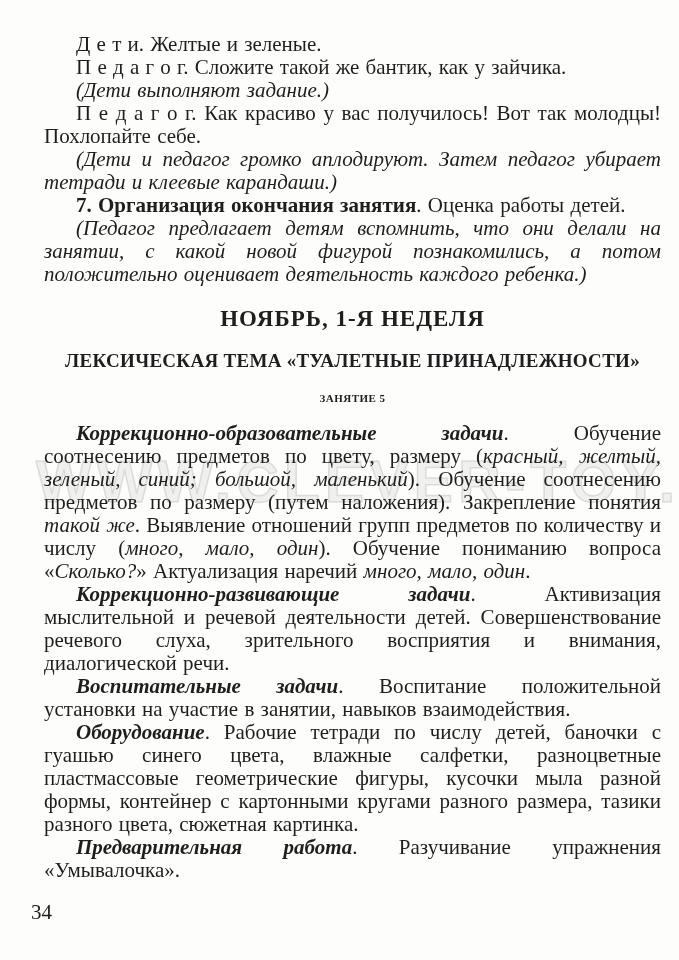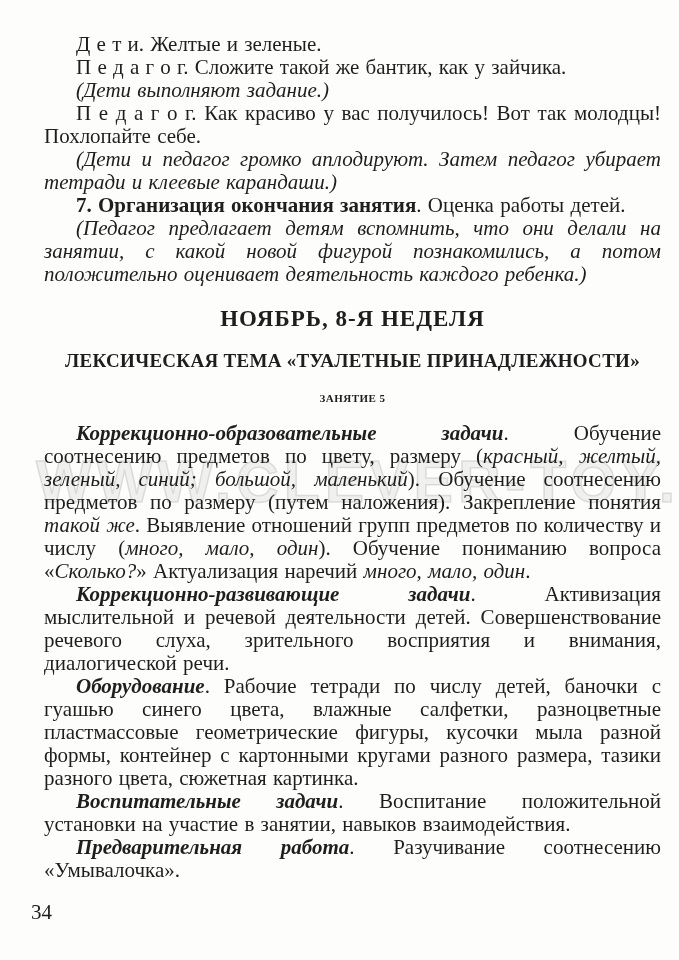--- a/index.html
+++ b/index.html
@@ -67,24 +67,24 @@
   <div class="watermark">WWW.CLEVER-TOY.RU</div>
 
   <section class="content">
       <p class="para"><span class="seg-n">Д е т и. Желтые и зеленые.</span></p>
       <p class="para"><span class="seg-n">П е д а г о г. Сложите такой же бантик, как у зайчика.</span></p>
       <p class="para"><span class="seg-i">(Дети выполняют задание.)</span></p>
       <p class="para"><span class="seg-n">П е д а г о г. Как красиво у вас получилось! Вот так молодцы! Похлопайте себе.</span></p>
       <p class="para"><span class="seg-i">(Дети и педагог громко аплодируют. Затем педагог убирает тетради и клеевые карандаши.)</span></p>
       <p class="para"><span class="seg-b">7. Организация окончания занятия</span><span class="seg-n">. Оценка работы детей.</span></p>
       <p class="para"><span class="seg-i">(Педагог предлагает детям вспомнить, что они делали на занятии, с какой новой фигурой познакомились, а потом положительно оценивает деятельность каждого ребенка.)</span></p>
-      <div class="h1">НОЯБРЬ, 8-Я НЕДЕЛЯ</div>
+      <div class="h1">НОЯБРЬ, 1-Я НЕДЕЛЯ</div>
       <div class="h2">ЛЕКСИЧЕСКАЯ ТЕМА «ТУАЛЕТНЫЕ ПРИНАДЛЕЖНОСТИ»</div>
       <div class="h3">ЗАНЯТИЕ 5</div>
       <p class="para"><span class="seg-bi">Коррекционно-образовательные задачи</span><span class="seg-n">. Обучение соотнесению предметов по цвету, размеру (</span><span class="seg-i">красный, желтый, зеленый, синий; большой, маленький</span><span class="seg-n">). Обучение соотнесению предметов по размеру (путем наложения). Закрепление понятия </span><span class="seg-i">такой же</span><span class="seg-n">. Выявление отношений групп предметов по количеству и числу (</span><span class="seg-i">много, мало, один</span><span class="seg-n">). Обучение пониманию вопроса «</span><span class="seg-i">Сколько?</span><span class="seg-n">» Актуализация наречий </span><span class="seg-i">много, мало, один</span><span class="seg-n">.</span></p>
       <p class="para"><span class="seg-bi">Коррекционно-развивающие задачи</span><span class="seg-n">. Активизация мыслительной и речевой деятельности детей. Совершенствование речевого слуха, зрительного восприятия и внимания, диалогической речи.</span></p>
+      <p class="para"><span class="seg-bi">Воспитательные задачи</span><span class="seg-n">. Воспитание положительной установки на участие в занятии, навыков взаимодействия.</span></p>
       <p class="para"><span class="seg-bi">Оборудование</span><span class="seg-n">. Рабочие тетради по числу детей, баночки с гуашью синего цвета, влажные салфетки, разноцветные пластмассовые геометрические фигуры, кусочки мыла разной формы, контейнер с картонными кругами разного размера, тазики разного цвета, сюжетная картинка.</span></p>
-      <p class="para"><span class="seg-bi">Воспитательные задачи</span><span class="seg-n">. Воспитание положительной установки на участие в занятии, навыков взаимодействия.</span></p>
-      <p class="para"><span class="seg-bi">Предварительная работа</span><span class="seg-n">. Разучивание соотнесению «Умывалочка».</span></p>
+      <p class="para"><span class="seg-bi">Предварительная работа</span><span class="seg-n">. Разучивание упражнения «Умывалочка».</span></p>
     </section>
 
   <div class="page-number">34</div>
 </main>
 
 </body></html>

